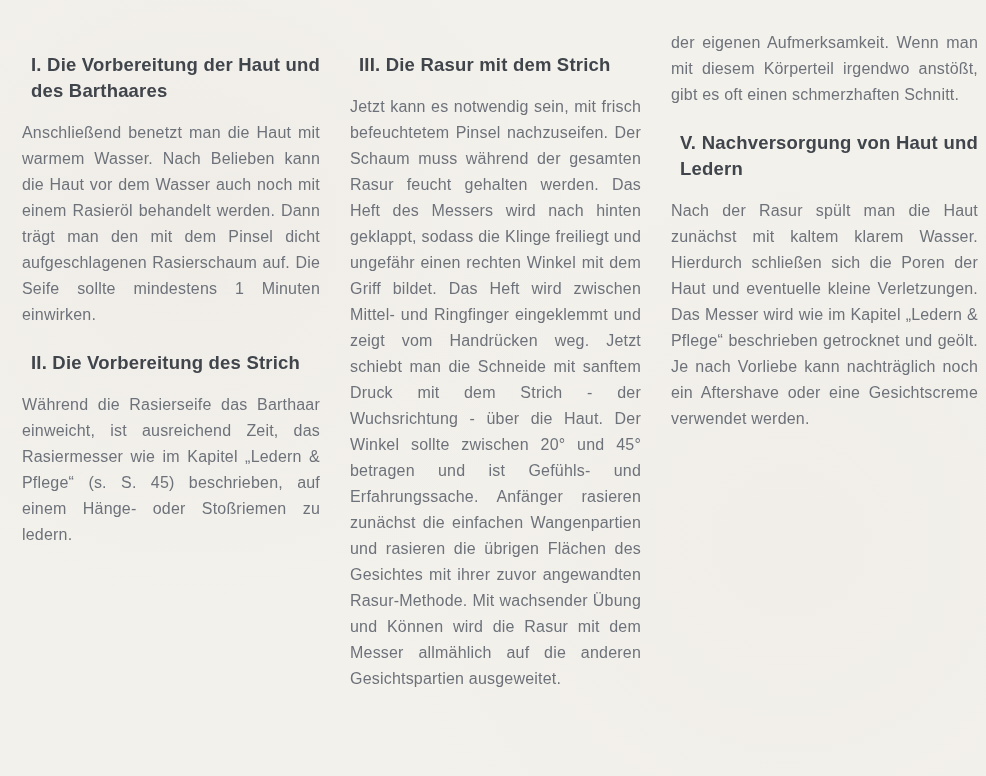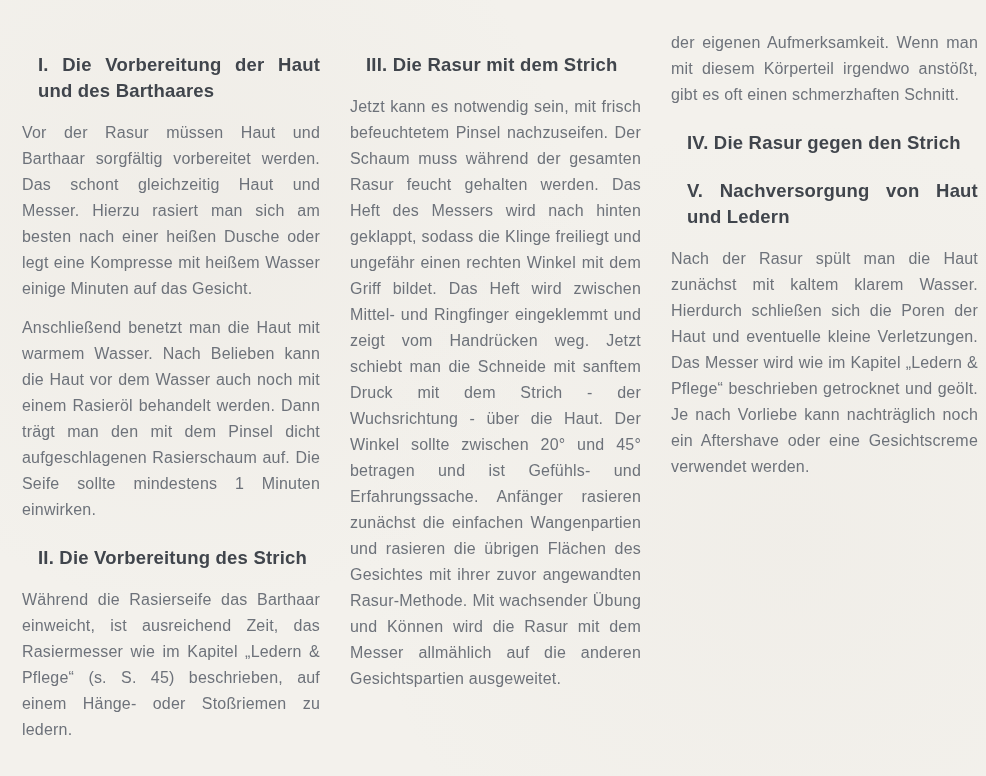--- a/index.html
+++ b/index.html
@@ -34,43 +34,41 @@
     letter-spacing: 0.2px;
     margin: 13px 0 0 0;
   }
   .col h2.hd {
     font-size: 18.5px;
     line-height: 26px;
     font-weight: bold;
     color: #40454c;
     text-align: justify;
     letter-spacing: 0.2px;
-    margin: 22px 0 16px 16px;
+    margin: 22px 0 16px 9px;
   }
   .col > :first-child { margin-top: 0; }
 </style>
 </head>
 <body>
 
 <main class="page">
 
   <section class="col">
     <h2 class="hd">I. Die Vorbereitung der Haut und des Barthaares</h2>
-    <p>Vor der Rasur müssen Haut und Barthaar sorgfältig vorbereitet werden. Das schont gleichzeitig Haut und Messer. Hierzu rasiert man sich am besten nach einer heißen Dusche oder legt eine Kompresse mit heißem Wasser einige Minuten auf das Gesicht.</p>
     <p>Anschließend benetzt man die Haut mit warmem Wasser. Nach Belieben kann die Haut vor dem Wasser auch noch mit einem Rasieröl behandelt werden. Dann trägt man den mit dem Pinsel dicht aufgeschlagenen Rasierschaum auf. Die Seife sollte mindestens 1 Minuten einwirken.</p>
     <h2 class="hd">II. Die Vorbereitung des Strich</h2>
     <p>Während die Rasierseife das Barthaar einweicht, ist ausreichend Zeit, das Rasiermesser wie im Kapitel „Ledern &amp; Pflege“ (s. S. 45) beschrieben, auf einem Hänge- oder Stoßriemen zu ledern.</p>
   </section>
 
   <section class="col">
     <h2 class="hd">III. Die Rasur mit dem Strich</h2>
     <p>Jetzt kann es notwendig sein, mit frisch befeuchtetem Pinsel nachzuseifen. Der Schaum muss während der gesamten Rasur feucht gehalten werden. Das Heft des Messers wird nach hinten geklappt, sodass die Klinge freiliegt und ungefähr einen rechten Winkel mit dem Griff bildet. Das Heft wird zwischen Mittel- und Ringfinger eingeklemmt und zeigt vom Handrücken weg. Jetzt schiebt man die Schneide mit sanftem Druck mit dem Strich - der Wuchsrichtung - über die Haut. Der Winkel sollte zwischen 20° und 45° betragen und ist Gefühls- und Erfahrungssache. Anfänger rasieren zunächst die einfachen Wangenpartien und rasieren die übrigen Flächen des Gesichtes mit ihrer zuvor angewandten Rasur-Methode. Mit wachsender Übung und Können wird die Rasur mit dem Messer allmählich auf die anderen Gesichtspartien ausgeweitet.</p>
 
   </section>
 
   <section class="col">
     <p>der eigenen Aufmerksamkeit. Wenn man mit diesem Körperteil irgendwo anstößt, gibt es oft einen schmerzhaften Schnitt.</p>
-    <h2 class="hd">IV. Die Rasur gegen den Strich</h2>
     <h2 class="hd">V. Nachversorgung von Haut und Ledern</h2>
     <p>Nach der Rasur spült man die Haut zunächst mit kaltem klarem Wasser. Hierdurch schließen sich die Poren der Haut und eventuelle kleine Verletzungen. Das Messer wird wie im Kapitel „Ledern &amp; Pflege“ beschrieben getrocknet und geölt. Je nach Vorliebe kann nachträglich noch ein Aftershave oder eine Gesichtscreme verwendet werden.</p>
   </section>
 
 </main>
 
 </body></html>

